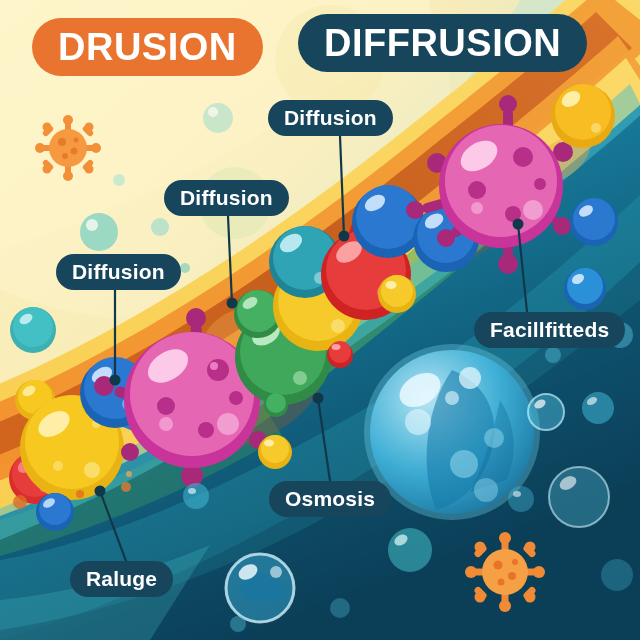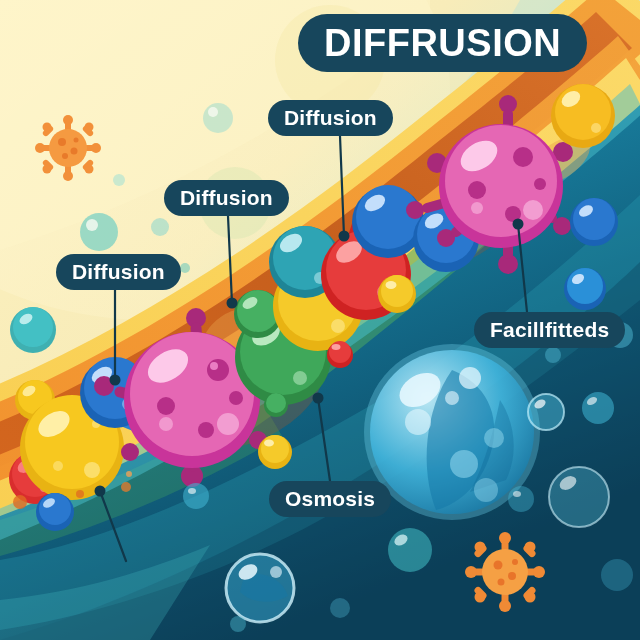--- a/index.html
+++ b/index.html
@@ -449,27 +449,29 @@
         <circle cx="115" cy="380" r="5.5" stroke="none"></circle>
         <line x1="527" y1="312" x2="518" y2="224" stroke-linecap="round"></line>
         <circle cx="518" cy="224" r="5.5" stroke="none"></circle>
         <line x1="330" y1="481" x2="318" y2="398" stroke-linecap="round"></line>
         <circle cx="318" cy="398" r="5.5" stroke="none"></circle>
         <line x1="126" y1="561" x2="100" y2="491" stroke-linecap="round"></line>
         <circle cx="100" cy="491" r="5.5" stroke="none"></circle>
       </g>
   </svg>
 
+  <div id="pill-drusion" class="pill orange pill-title">DRUSION</div>
 
   <div id="pill-diffrusion" class="pill navy pill-title">DIFFRUSION</div>
 
   <div id="pill-diffusion-top" class="pill navy pill-sub">Diffusion</div>
 
   <div id="pill-diffusion-mid" class="pill navy pill-sub">Diffusion</div>
 
   <div id="pill-diffusion-left" class="pill navy pill-sub">Diffusion</div>
 
   <div id="pill-facilitated" class="pill navy pill-sub">Facillfitteds</div>
 
   <div id="pill-osmosis" class="pill navy pill-sub">Osmosis</div>
 
+  <div id="pill-raluge" class="pill navy pill-sub">Raluge</div>
 
 </div>
 
 </body></html>

